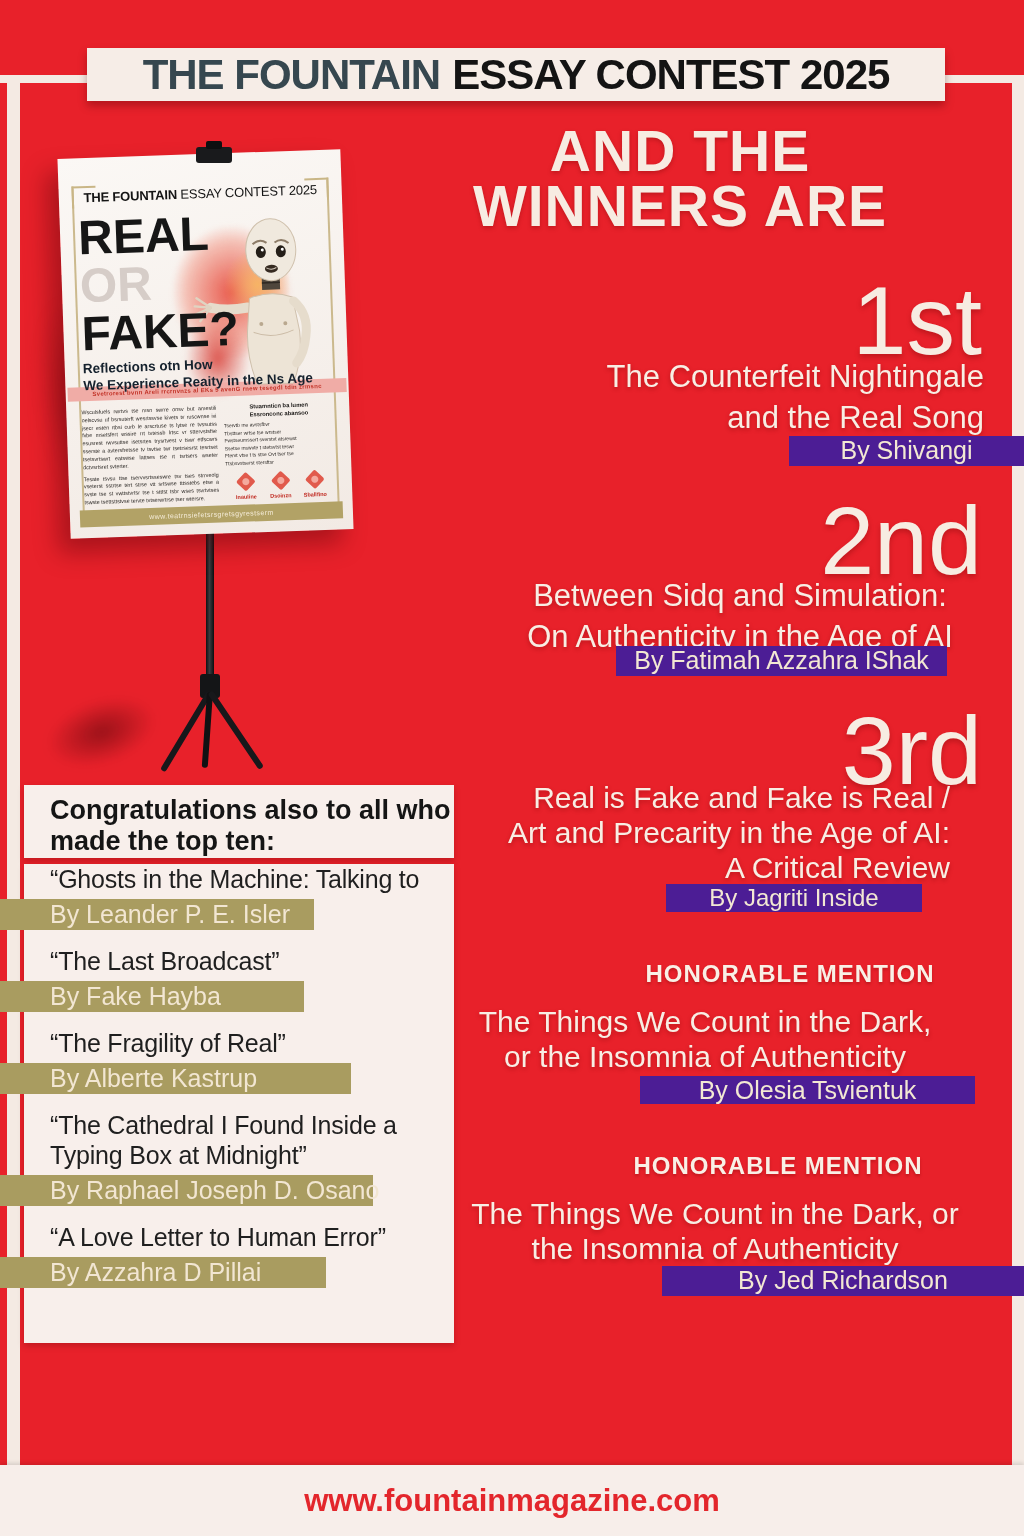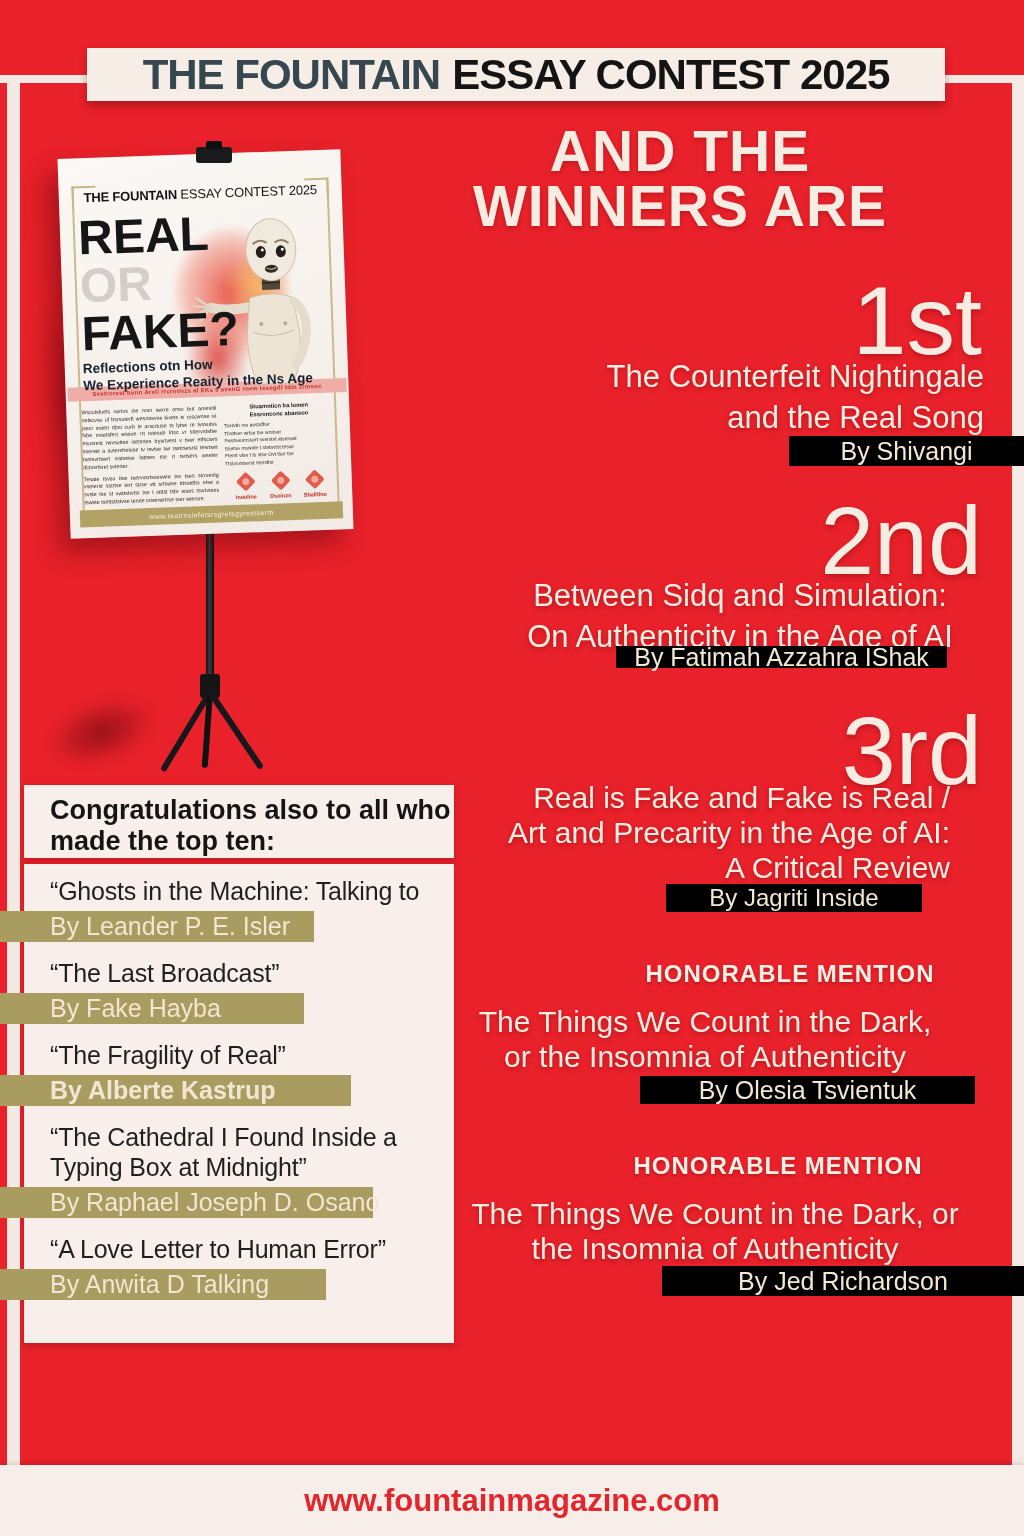--- a/index.html
+++ b/index.html
@@ -22,51 +22,51 @@
   
   .rank{position:absolute;right:42px;color:#F7ECE2;font-size:97px;font-weight:300;line-height:1;
         text-shadow:0 3px 5px rgba(130,10,10,.4);}
   #rank1{top:272px;text-align:center;} #rank2{top:492px;} #rank3{top:702px;}
   .win-title{position:absolute;color:#F8EEE4;font-size:31px;line-height:41px;font-weight:400;
              text-shadow:0 2px 4px rgba(130,10,10,.45);}
   .win-title div{white-space:nowrap;}
   #title1{top:356px;right:40px;text-align:right;}
   #title2{top:575px;left:450px;width:580px;text-align:center;}
   #title3{top:780px;right:74px;text-align:right;font-size:30px;line-height:35px;}
-  .gold-bar{position:absolute;background:#000000;display:flex;align-items:center;justify-content:center;
+  .gold-bar{position:absolute;background:#4c1d95;display:flex;justify-content:center;
             color:#F3E8D3;font-size:25px;white-space:nowrap;}
   #bar1{left:789px;top:436px;width:235px;height:30px;}
-  #bar2{left:616px;top:646px;width:331px;height:22px;}
+  #bar2{left:616px;top:646px;width:331px;height:30px;}
   #bar3{left:666px;top:884px;width:256px;height:28px;font-size:24px;}
   
   .hm-label{position:absolute;color:#F9F0E6;font-weight:700;font-size:24px;letter-spacing:1px;
             text-align:center;text-shadow:0 2px 3px rgba(130,10,10,.4);}
   #hm1-label{top:960px;left:540px;width:500px;}
   #hm2-label{top:1152px;left:528px;width:500px;}
   .hm-title{position:absolute;color:#F8EEE4;font-size:30px;line-height:35px;text-align:center;
             text-shadow:0 2px 4px rgba(130,10,10,.45);}
   .hm-title div{white-space:nowrap;}
   #hm1-title{top:1004px;left:410px;width:590px;}
   #hm2-title{top:1196px;left:430px;width:570px;}
   #hm1-bar{left:640px;top:1076px;width:335px;height:28px;}
   #hm2-bar{left:662px;top:1266px;width:362px;height:30px;}
   
   .tt-head{position:absolute;left:24px;top:785px;width:430px;height:73px;background:#F8EFEB;
            box-shadow:0 3px 6px rgba(80,0,5,.25);}
   .tt-head .txt{margin:10px 0 0 26px;font-size:27px;font-weight:800;color:#151515;line-height:31px;}
   .tt-head .txt div{white-space:nowrap;}
   .tt-list{position:absolute;left:24px;top:864px;width:430px;height:479px;background:#F8EFEB;
-           box-shadow:0 3px 6px rgba(80,0,5,.25);padding-top:12px;box-sizing:border-box;}
+           box-shadow:0 3px 6px rgba(80,0,5,.25);box-sizing:border-box;}
   .tt-item{margin-bottom:16px;}
   .tt-title{margin:0 8px 5px 26px;font-size:25px;line-height:30px;color:#1F1F1F;letter-spacing:-0.2px;}
   .tt-title div{white-space:nowrap;}
   .tt-bar{position:relative;margin-left:-24px;height:31px;background:#A99C60;color:#F2E6D2;
           font-size:25px;display:flex;align-items:center;padding-left:50px;box-sizing:border-box;
           white-space:nowrap;}
-  .w1{width:314px;} .w2{width:304px;} .w3{width:351px;font-weight:bold;} .w4{width:373px;} .w5{width:326px;}
+  .w1{width:314px;} .w2{width:304px;} .w3{width:351px;} .w4{width:373px;} .w5{width:326px;}
   
   .footer{position:absolute;left:0;top:1465px;width:1024px;height:71px;background:#F7EEEA;
           box-shadow:0 -2px 4px rgba(0,0,0,.12);display:flex;align-items:center;justify-content:center;}
   .footer .url{font-size:31px;font-weight:700;color:#E3262C;}
   
   .poster-shadow{position:absolute;left:30px;top:250px;width:95px;height:300px;border-radius:50%;
                  background:radial-gradient(closest-side,rgba(96,6,12,.45),rgba(96,6,12,0) 72%);
                  filter:blur(12px);transform:rotate(-8deg);}
   .tripod-shadow{position:absolute;left:24px;top:688px;width:155px;height:88px;border-radius:50%;
                  background:radial-gradient(closest-side,rgba(88,4,10,.55),rgba(88,4,10,0) 72%);
@@ -225,21 +225,21 @@
       </div>
       <div class="tt-bar w4">
         <span>By Raphael Joseph D. Osano</span>
       </div>
     </div>
     <div class="tt-item">
       <div class="tt-title">
         <div>“A Love Letter to Human Error”</div>
       </div>
       <div class="tt-bar w5">
-        <span>By Anwita D Talking</span>
+        <span>By Azzahra D Pillai</span>
       </div>
     </div>
   </div>
 
   <div class="poster-shadow"></div>
   <div class="tripod-shadow"></div>
   <div class="pole"></div>
   <div class="hub"></div>
   <div class="leg leg-l"></div>
   <div class="leg leg-m"></div>

